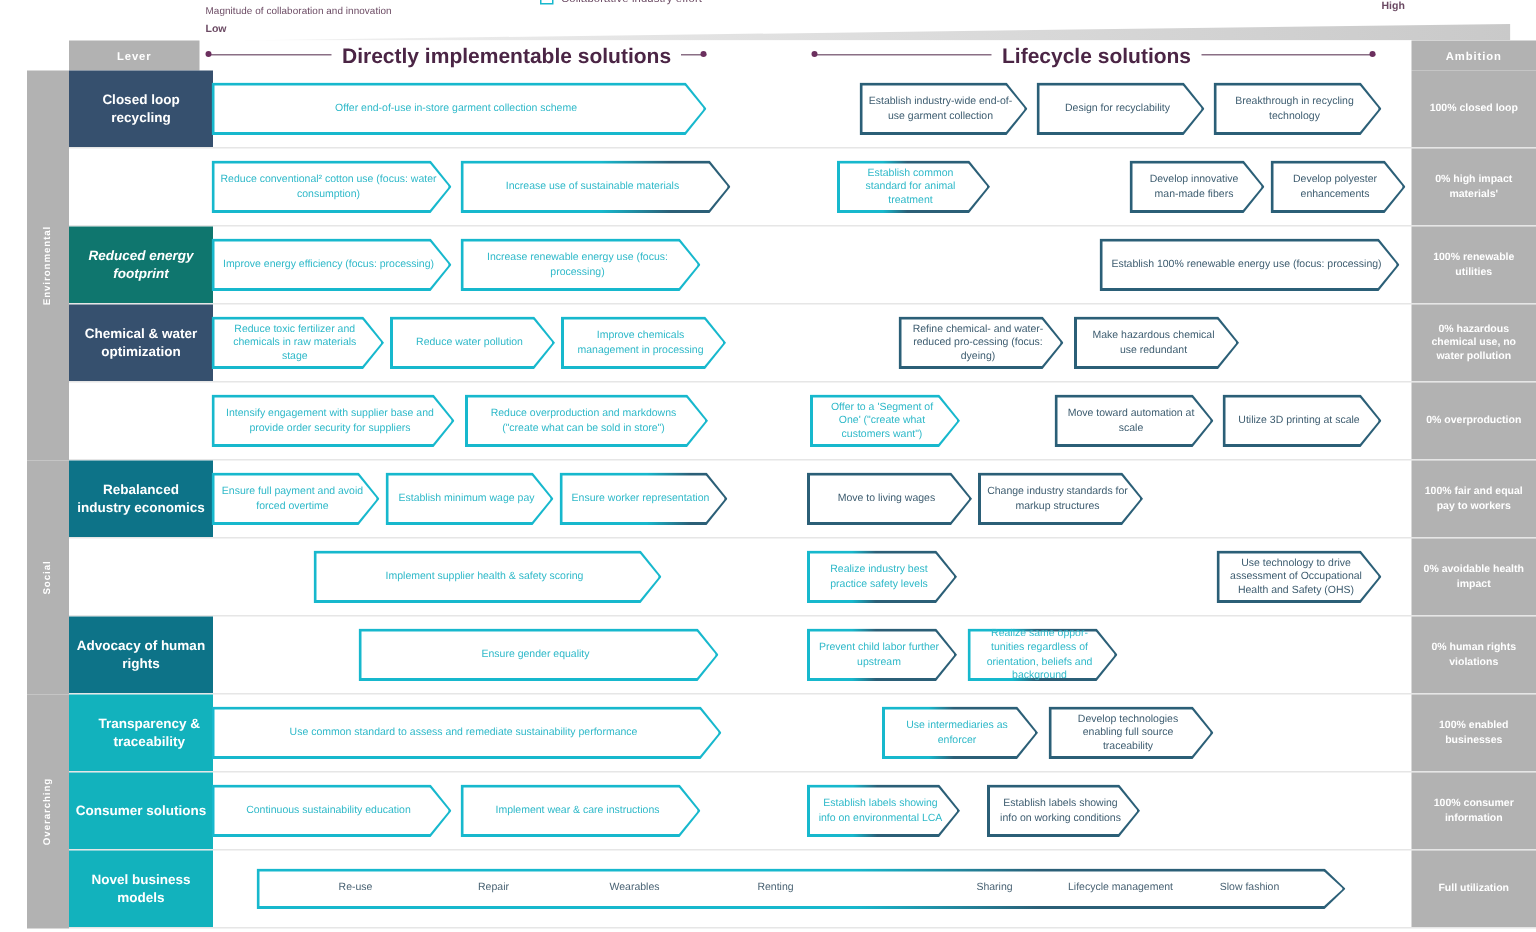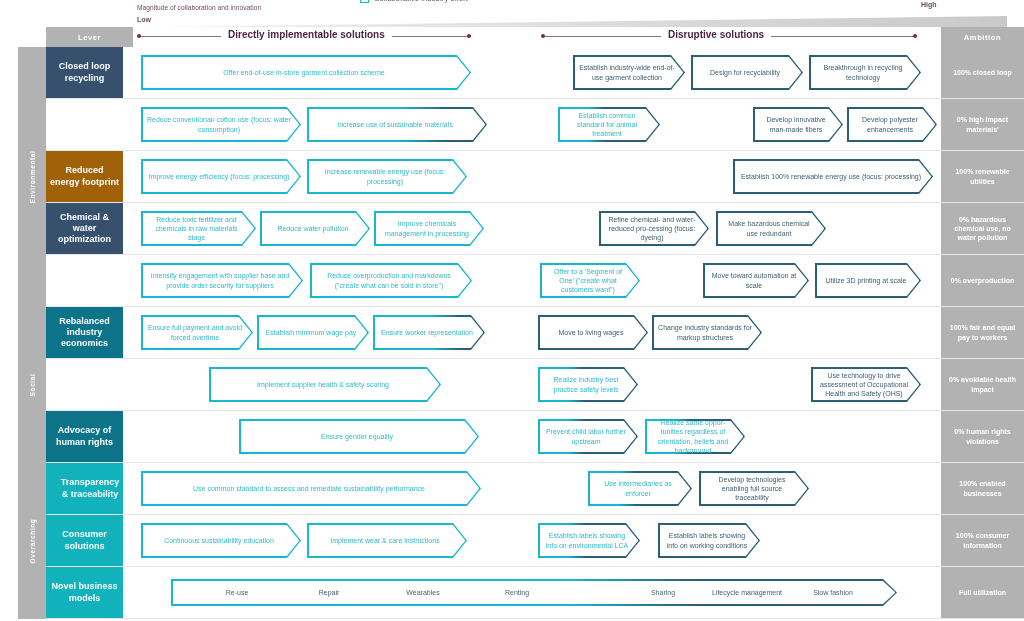--- a/index.html
+++ b/index.html
@@ -28,32 +28,32 @@
 
   .colhead{position:absolute;height:20px;background:#b2b2b2;color:#fff;
     font-size:7.5px;font-weight:bold;letter-spacing:.6px;
     display:flex;align-items:center;justify-content:center;}
   .colhead.lever{left:46px;top:0;width:87px;}
   .colhead.amb{left:941px;top:0;width:83px;}
 
   .axisrow{position:absolute;left:133px;top:0;width:808px;height:20px;}
   .axline{position:absolute;top:9px;height:1px;background:#8a6f85;}
   .axdot{position:absolute;top:7px;width:4px;height:4px;border-radius:50%;background:#6b2f5e;}
-  .axtitle{position:absolute;top:2px;font-size:10px;font-weight:bold;color:#4b2545;
+  .axtitle{position:absolute;top:2px;font-size:14px;font-weight:bold;color:#4b2545;
     background:#fff;padding:0 7px;white-space:nowrap;}
 
   
   .group{position:absolute;left:18px;width:28px;background:#b2b2b2;
     color:#fff;font-size:6.5px;font-weight:bold;letter-spacing:.6px;}
   .group span{position:absolute;left:50%;top:50%;
     transform:translate(-50%,-50%) rotate(-90deg);white-space:nowrap;}
 
   
   .row{position:absolute;left:46px;width:978px;border-bottom:1px solid #e6e6e6;box-sizing:border-box;}
-  .row .lever{position:absolute;left:0;top:0;width:77px;height:100%;
+  .row .lever{position:absolute;left:0;top:0;width:96px;height:100%;
     color:#fff;font-size:9px;font-weight:bold;line-height:1.25;text-align:center;
     display:flex;align-items:center;justify-content:center;padding:0 4px;box-sizing:border-box;}
   .row .amb{position:absolute;left:895px;top:0;width:83px;height:100%;
     background:#b2b2b2;color:#fff;font-size:7px;font-weight:bold;line-height:1.3;
     text-align:center;display:flex;align-items:center;justify-content:center;padding:0 5px;box-sizing:border-box;}
   .lane{position:absolute;left:87px;top:0;width:808px;height:100%;}
 
   
   .chev{position:absolute;box-sizing:border-box;background:#fff;
     display:flex;align-items:center;justify-content:center;text-align:center;
@@ -104,21 +104,21 @@
   <div class="colhead lever">Lever</div>
   <div class="colhead amb">Ambition</div>
   <div class="axisrow">
     <div class="axline" style="left:6px;width:332px;"></div>
     <div class="axdot" style="left:4px;"></div>
     <div class="axdot" style="left:334px;"></div>
     <div class="axtitle" style="left:88px;">Directly implementable solutions</div>
     <div class="axline" style="left:410px;width:374px;"></div>
     <div class="axdot" style="left:408px;"></div>
     <div class="axdot" style="left:780px;"></div>
-    <div class="axtitle" style="left:528px;">Disruptive solutions</div>
+    <div class="axtitle" style="left:528px;">Lifecycle solutions</div>
   </div>
   <div id="groups">
       <div class="group" style="top: 20px; height: 260px; background: rgb(178, 178, 178);">
         <span>Environmental</span>
       </div>
       <div class="group" style="top: 280px; height: 156px; background: rgb(178, 178, 178);">
         <span>Social</span>
       </div>
       <div class="group" style="top: 436px; height: 156px; background: rgb(178, 178, 178);">
         <span>Overarching</span>
@@ -166,21 +166,21 @@
             <div class="txt">Develop innovative man-made fibers</div>
           </div>
           <div class="chev dark dark-text" style="left: 714px; width: 90px; top: 8px; height: 35px;">
             <div class="fill"></div>
             <div class="txt">Develop polyester enhancements</div>
           </div>
         </div>
         <div class="amb">0% high impact materials'</div>
       </div>
       <div class="row" style="top: 124px; height: 52px;">
-        <div class="lever" style="background: #a16207;">Reduced energy footprint</div>
+        <div class="lever" style="background: #0f766e; font-style: italic;">Reduced energy footprint</div>
         <div class="lane">
           <div class="chev solid cyan-text" style="left: 8px; width: 160px; top: 8px; height: 35px;">
             <div class="fill"></div>
             <div class="txt">Improve energy efficiency (focus: processing)</div>
           </div>
           <div class="chev solid cyan-text" style="left: 174px; width: 160px; top: 8px; height: 35px;">
             <div class="fill"></div>
             <div class="txt">Increase renewable energy use (focus: processing)</div>
           </div>
           <div class="chev dark dark-text" style="left: 600px; width: 200px; top: 8px; height: 35px;">

